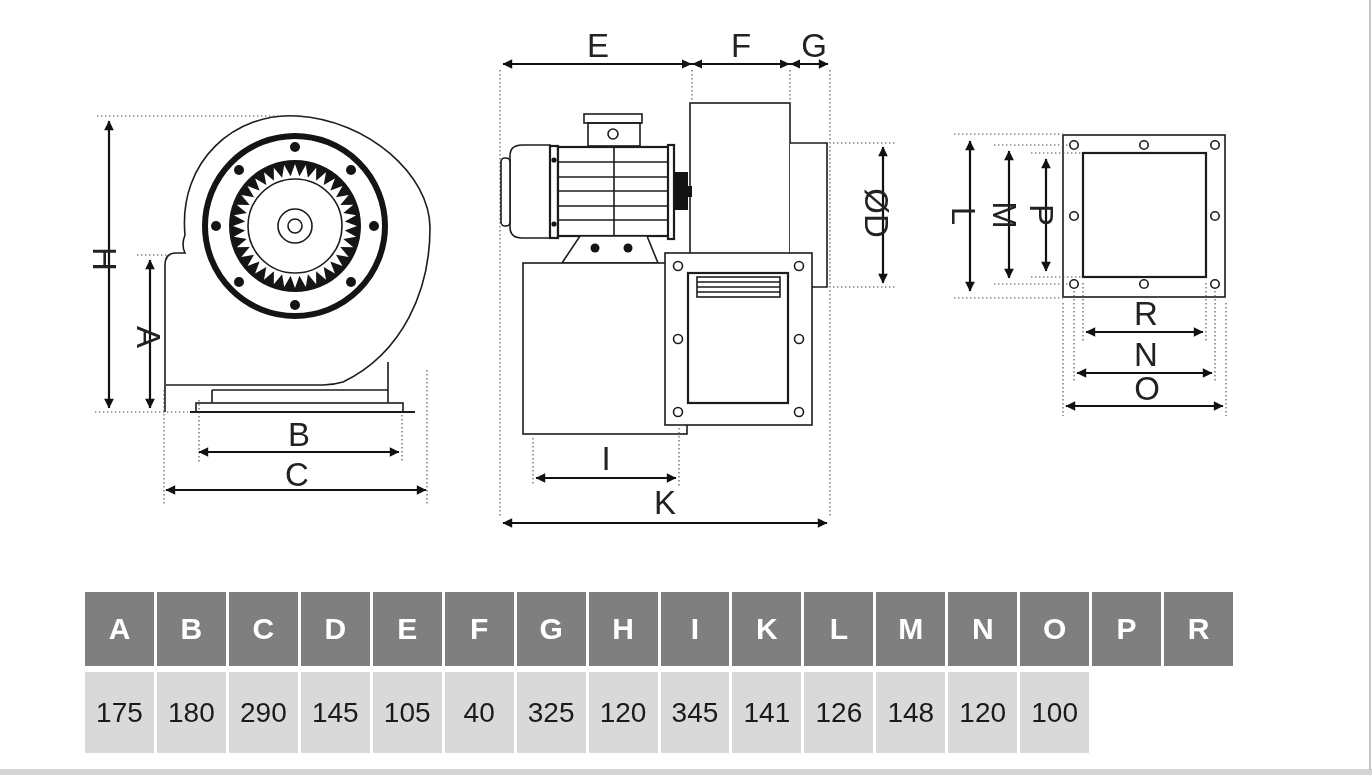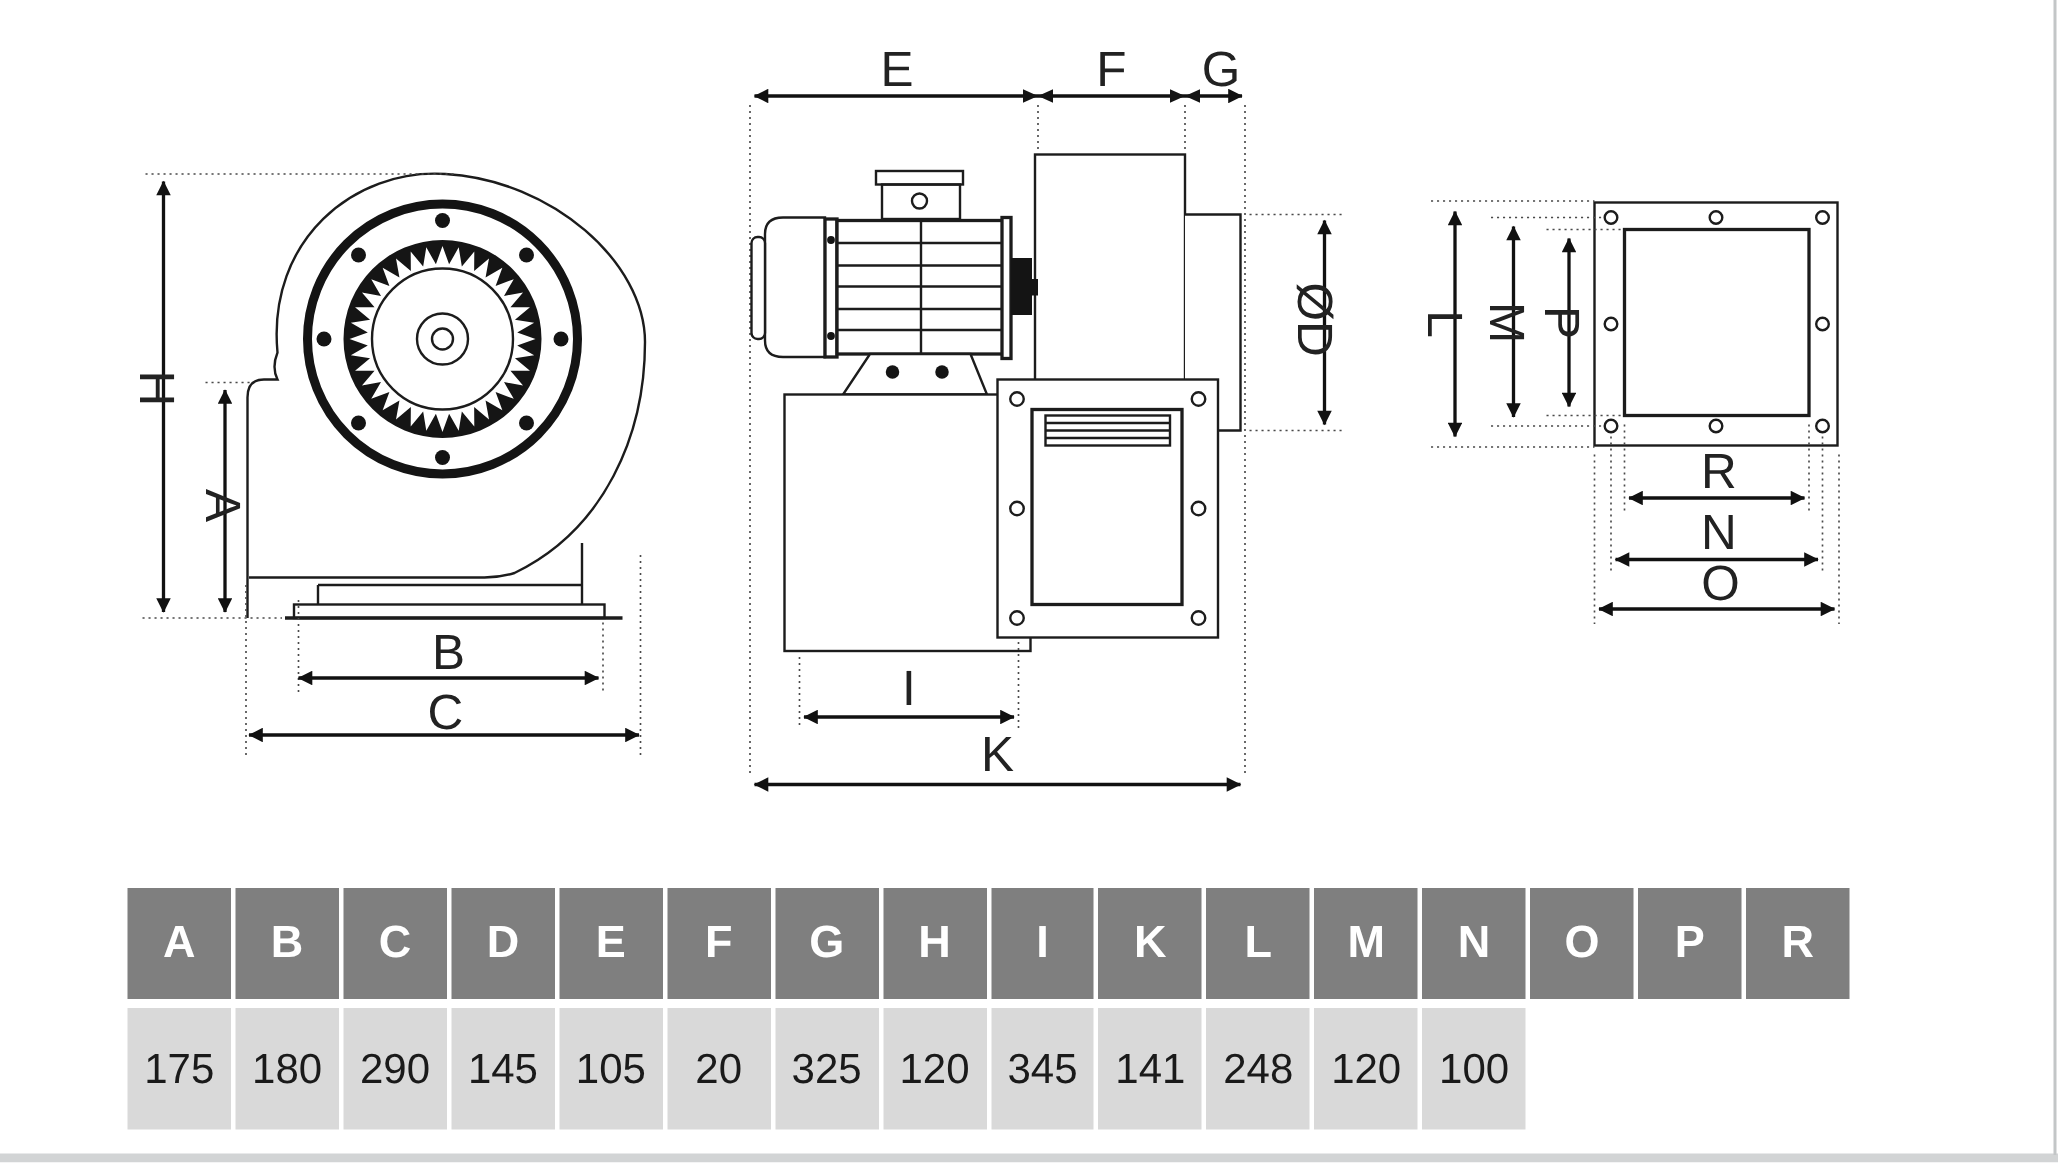--- a/index.html
+++ b/index.html
@@ -213,26 +213,27 @@
   <div class="th">N</div>
   <div class="th">O</div>
   <div class="th">P</div>
   <div class="th">R</div>
 
   <div class="td">175</div>
   <div class="td">180</div>
   <div class="td">290</div>
   <div class="td">145</div>
   <div class="td">105</div>
-  <div class="td">20</div>
+  <div class="td">40</div>
   <div class="td">325</div>
   <div class="td">120</div>
   <div class="td">345</div>
   <div class="td">141</div>
-  <div class="td">248</div>
+  <div class="td">126</div>
+  <div class="td">148</div>
   <div class="td">120</div>
   <div class="td">100</div>
 </div>
 
 <div id="scrollbar"></div>
 <div id="right-border"></div>
 
 </div>
 
 </body></html>

